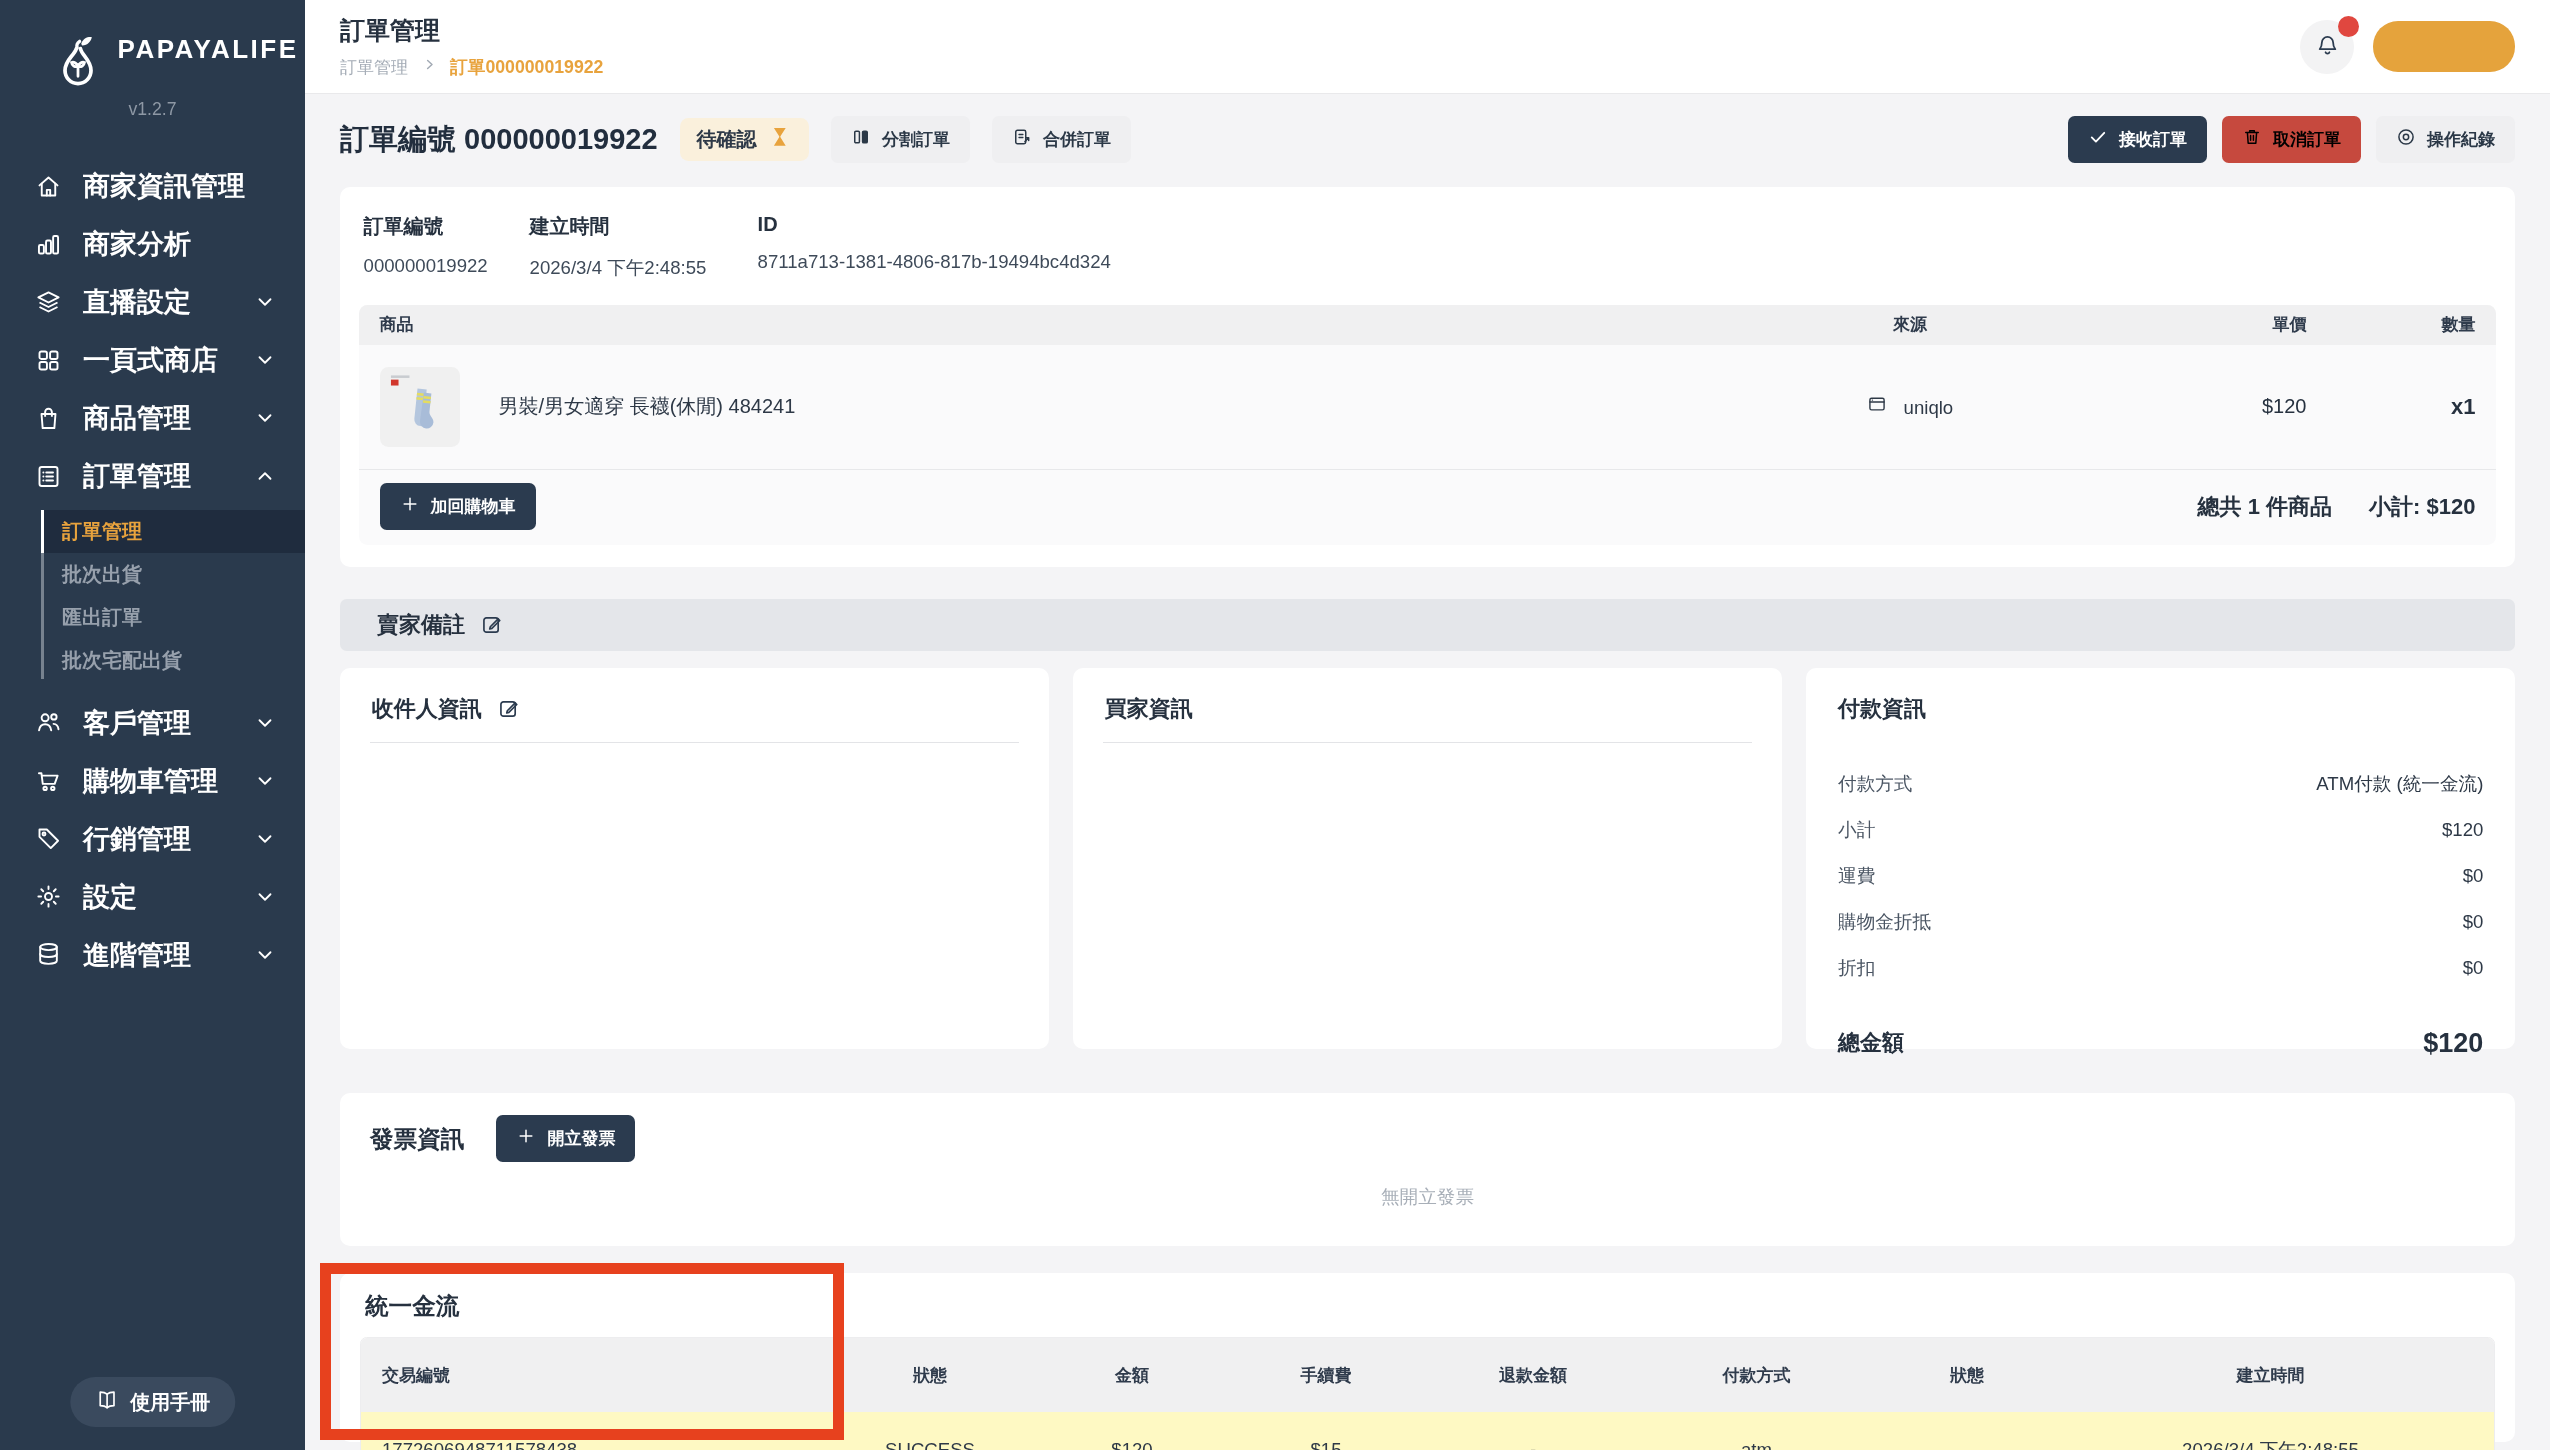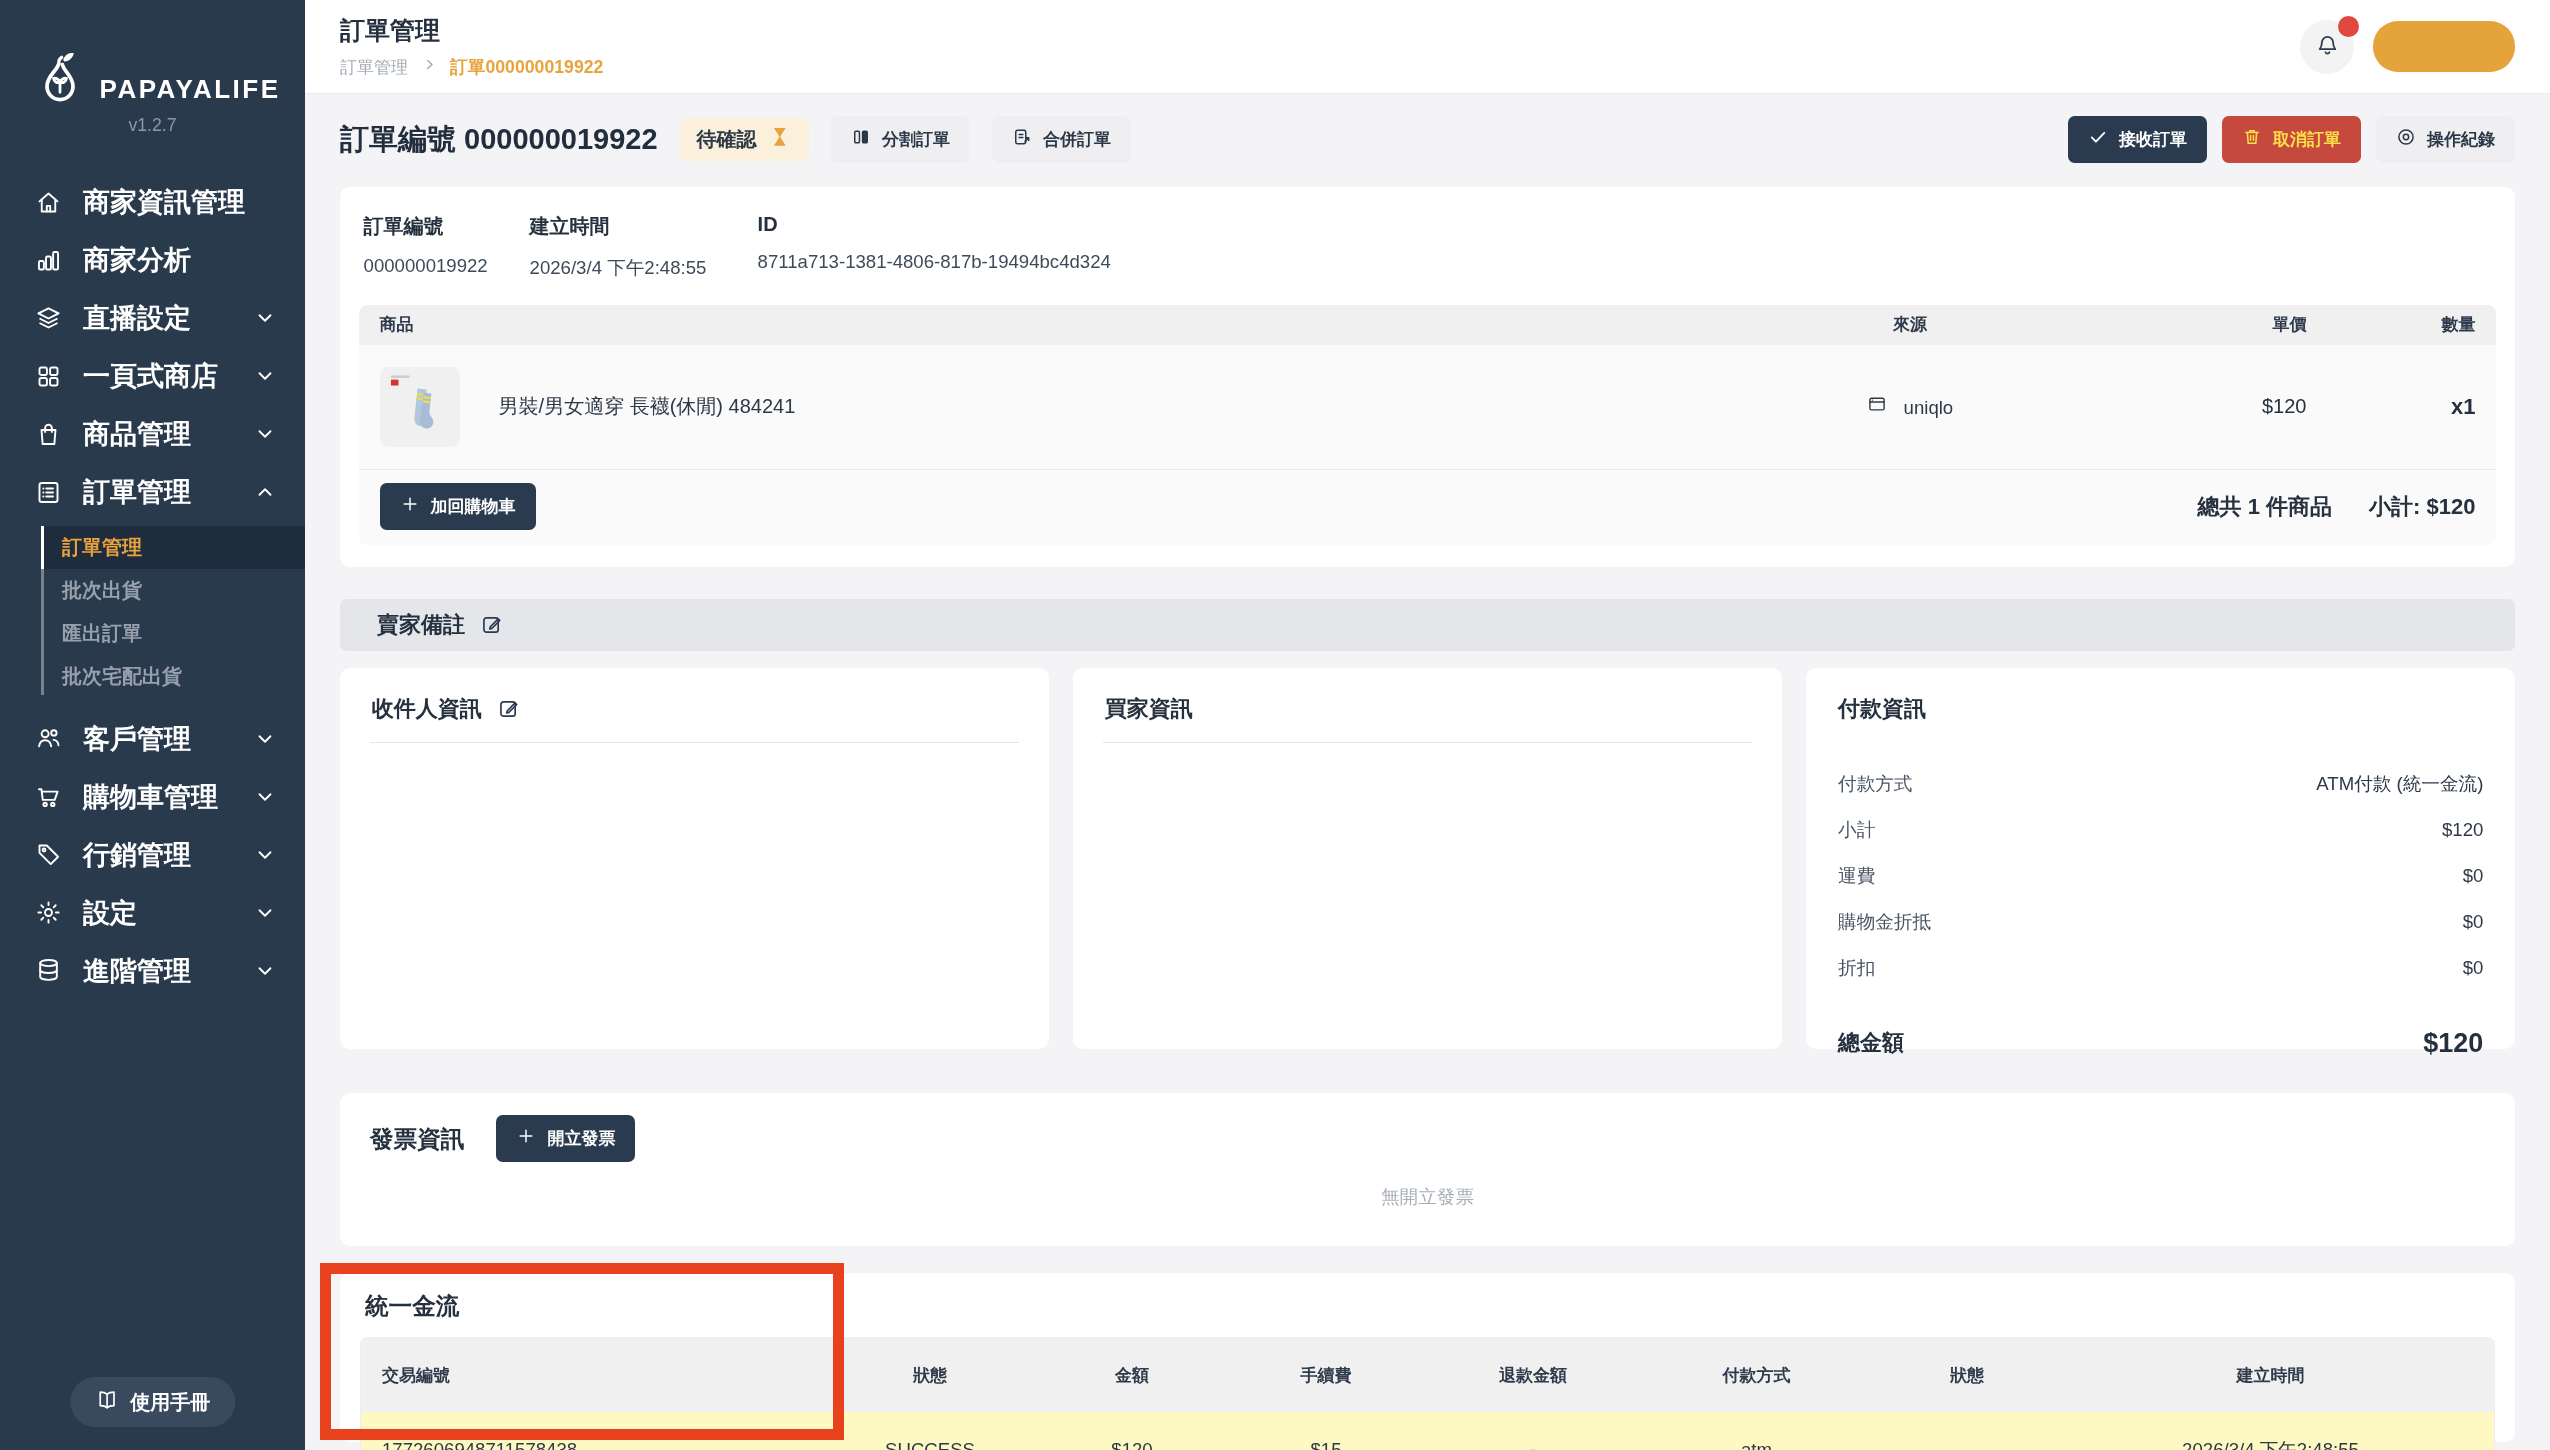--- a/index.html
+++ b/index.html
@@ -1,21 +1,21 @@
 <!DOCTYPE html>
 <html style="font-size:13.5px"><head>
 <meta charset="utf-8">
 <style>
   html,body{margin:0;padding:0;background:#888;}
   .app{width:2550px;height:1451px;position:relative;display:flex;overflow:hidden;
        font-family:"Liberation Sans","DejaVu Sans",sans-serif;background:#F4F4F6;color:#2E3947;}
 
   
   .sidebar{width:305px;flex-shrink:0;background:#2A3A4D;color:#fff;display:flex;flex-direction:column;position:relative;}
-  .brand{display:flex;align-items:flex-end;gap:13.5px;padding:34px 0 0 34px;margin-top:16px;}
+  .brand{display:flex;align-items:flex-start;gap:13.5px;padding:34px 0 0 52px;}
   .brand-name{font-size:26px;font-weight:bold;letter-spacing:2.5px;}
   .version{text-align:center;color:#8E98A5;font-size:17.7px;margin-top:10px;}
   .nav{margin-top:37px;flex:1;overflow:hidden;}
   .nav-item{display:flex;align-items:center;gap:20px;height:58px;padding:0 29px 0 34px;font-size:27px;font-weight:600;cursor:pointer;}
   .nav-ic{width:29px;height:29px;display:flex;align-items:center;justify-content:center;flex-shrink:0;}
   .nav-ic svg{width:27px;height:27px;}
   .chev{margin-left:auto;display:flex;}
   .chev svg{width:22px;height:22px;}
   .submenu{position:relative;margin:5px 0 11.8px 0;}
   .submenu::before{content:"";position:absolute;left:41px;top:3.4px;bottom:3.4px;width:2.5px;background:#7E8violet9;background:#77828F;}
@@ -43,21 +43,21 @@
 
   .head-row{margin-top:22px;display:flex;align-items:center;justify-content:space-between;}
   .head-left{display:flex;align-items:center;gap:22px;}
   .order-h{font-size:29px;font-weight:bold;color:#222E3E;margin:0;}
   .badge{display:flex;align-items:center;gap:11.8px;background:#FAF0DC;border-radius:8.4px;padding:7.6px 17px;font-size:20px;font-weight:bold;color:#2E3947;}
   .badge svg{width:23.6px;height:23.6px;}
   .btn{display:inline-flex;align-items:center;gap:11px;border:none;border-radius:6.7px;font-size:17px;font-weight:600;height:47px;padding:0 20px;cursor:pointer;font-family:inherit;white-space:nowrap;}
   .btn svg{width:20px;height:20px;}
   .btn-light{background:#EFEFF1;color:#2B3847;}
   .btn-dark{background:#2B3B4F;color:#fff;}
-  .btn-red{background:#C6493E;color:#fde047;}
+  .btn-red{background:#C6493E;color:#000000;}
   .head-right{display:flex;gap:15px;}
 
   .card{background:#fff;border-radius:10px;}
   .main-card{margin-top:23.6px;padding:20px 18.6px 22px;}
   .info-row{display:flex;padding:6.7px 5px 0;}
   .info-col1{width:166px;}
   .info-col2{width:228px;}
   .info-label{font-size:20px;font-weight:bold;color:#26313F;}
   .info-value{margin-top:15px;font-size:18.6px;color:#3E4A59;}
 

